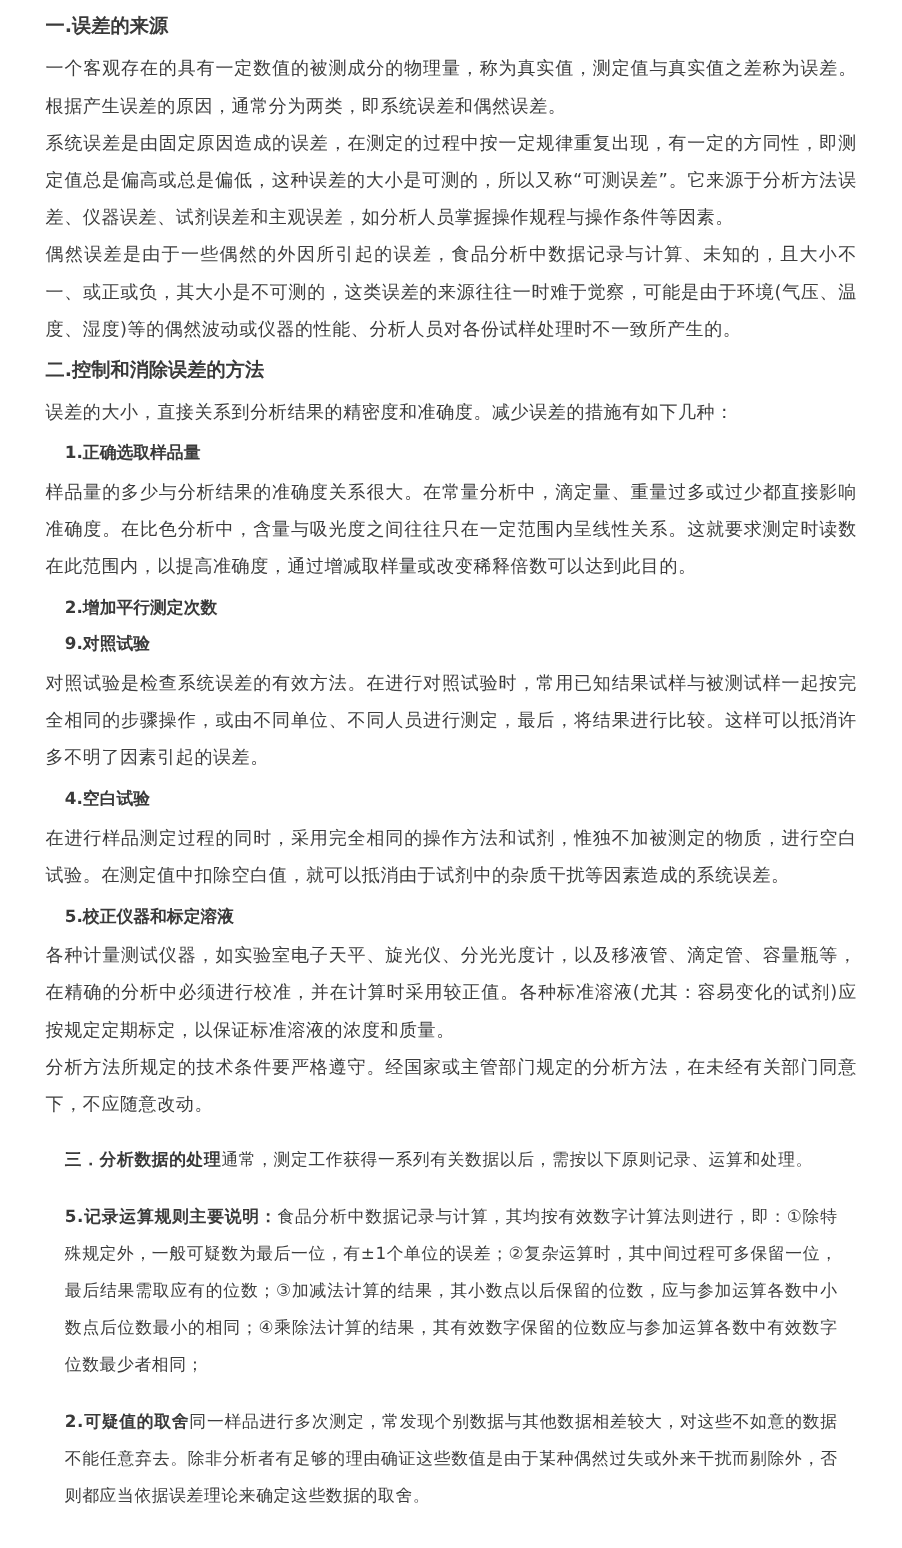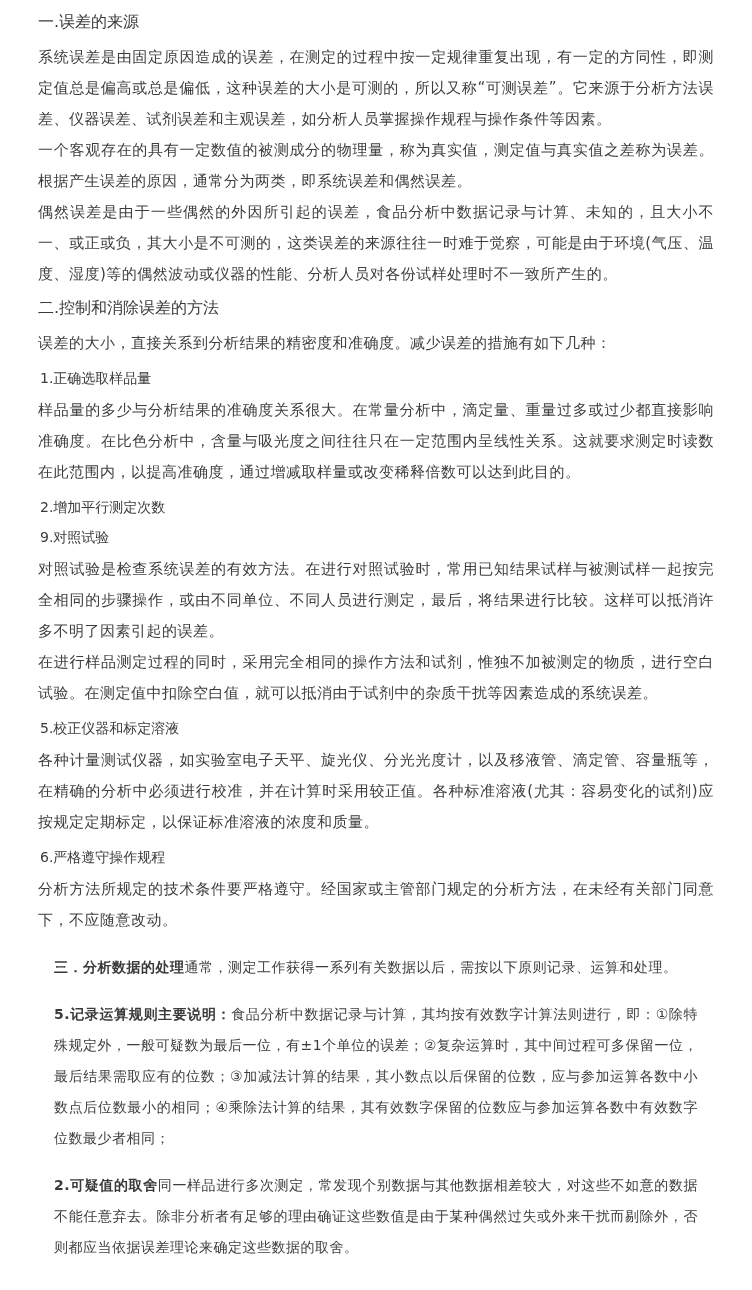--- a/index.html
+++ b/index.html
@@ -13,29 +13,29 @@
     font-family: "DejaVu Sans", "Liberation Sans", sans-serif;
     color: #3d3d3d;
     box-sizing: border-box;
   }
   .doc {
     padding: 4px 38px 10px 38px;
     text-align: justify;
   }
   .h1 {
     font-size: 16px;
-    font-weight: normal;
+    font-weight: bold;
     margin: 6px 0 8px 0;
     line-height: 24px;
     color: #3a3a3a;
   }
   .h2 {
     font-size: 14px;
-    font-weight: normal;
-    margin: 8px 0 6px 2px;
+    font-weight: bold;
+    margin: 8px 0 6px 16px;
     line-height: 22px;
     color: #3a3a3a;
   }
   .para {
     font-size: 15px;
     line-height: 31px;
     margin: 0;
     letter-spacing: 0.5px;
   }
   .lead-para {
@@ -47,32 +47,32 @@
   .lead-para strong {
     font-weight: bold;
     color: #3a3a3a;
   }
 </style>
 </head>
 <body>
 
 <div class="doc">
     <div class="h1">一.误差的来源</div>
+    <p class="para">一个客观存在的具有一定数值的被测成分的物理量，称为真实值，测定值与真实值之差称为误差。根据产生误差的原因，通常分为两类，即系统误差和偶然误差。</p>
     <p class="para">系统误差是由固定原因造成的误差，在测定的过程中按一定规律重复出现，有一定的方同性，即测定值总是偏高或总是偏低，这种误差的大小是可测的，所以又称“可测误差”。它来源于分析方法误差、仪器误差、试剂误差和主观误差，如分析人员掌握操作规程与操作条件等因素。</p>
-    <p class="para">一个客观存在的具有一定数值的被测成分的物理量，称为真实值，测定值与真实值之差称为误差。根据产生误差的原因，通常分为两类，即系统误差和偶然误差。</p>
     <p class="para">偶然误差是由于一些偶然的外因所引起的误差，食品分析中数据记录与计算、未知的，且大小不一、或正或负，其大小是不可测的，这类误差的来源往往一时难于觉察，可能是由于环境(气压、温度、湿度)等的偶然波动或仪器的性能、分析人员对各份试样处理时不一致所产生的。</p>
     <div class="h1">二.控制和消除误差的方法</div>
     <p class="para">误差的大小，直接关系到分析结果的精密度和准确度。减少误差的措施有如下几种：</p>
     <div class="h2">1.正确选取样品量</div>
     <p class="para">样品量的多少与分析结果的准确度关系很大。在常量分析中，滴定量、重量过多或过少都直接影响准确度。在比色分析中，含量与吸光度之间往往只在一定范围内呈线性关系。这就要求测定时读数在此范围内，以提高准确度，通过增减取样量或改变稀释倍数可以达到此目的。</p>
     <div class="h2">2.增加平行测定次数</div>
     <div class="h2">9.对照试验</div>
     <p class="para">对照试验是检查系统误差的有效方法。在进行对照试验时，常用已知结果试样与被测试样一起按完全相同的步骤操作，或由不同单位、不同人员进行测定，最后，将结果进行比较。这样可以抵消许多不明了因素引起的误差。</p>
+    <div class="h2">4.空白试验</div>
     <p class="para">在进行样品测定过程的同时，采用完全相同的操作方法和试剂，惟独不加被测定的物质，进行空白试验。在测定值中扣除空白值，就可以抵消由于试剂中的杂质干扰等因素造成的系统误差。</p>
     <div class="h2">5.校正仪器和标定溶液</div>
     <p class="para">各种计量测试仪器，如实验室电子天平、旋光仪、分光光度计，以及移液管、滴定管、容量瓶等，在精确的分析中必须进行校准，并在计算时采用较正值。各种标准溶液(尤其：容易变化的试剂)应按规定定期标定，以保证标准溶液的浓度和质量。</p>
-    <div class="h2">6.严格遵守操作规程</div>
     <p class="para">分析方法所规定的技术条件要严格遵守。经国家或主管部门规定的分析方法，在未经有关部门同意下，不应随意改动。</p>
     <p class="lead-para"><strong>三．分析数据的处理</strong><span>通常，测定工作获得一系列有关数据以后，需按以下原则记录、运算和处理。</span></p>
     <p class="lead-para"><strong>5.记录运算规则主要说明：</strong><span>食品分析中数据记录与计算，其均按有效数字计算法则进行，即：①除特殊规定外，一般可疑数为最后一位，有±1个单位的误差；②复杂运算时，其中间过程可多保留一位，最后结果需取应有的位数；③加减法计算的结果，其小数点以后保留的位数，应与参加运算各数中小数点后位数最小的相同；④乘除法计算的结果，其有效数字保留的位数应与参加运算各数中有效数字位数最少者相同；</span></p>
     <p class="lead-para"><strong>2.可疑值的取舍</strong><span>同一样品进行多次测定，常发现个别数据与其他数据相差较大，对这些不如意的数据不能任意弃去。除非分析者有足够的理由确证这些数值是由于某种偶然过失或外来干扰而剔除外，否则都应当依据误差理论来确定这些数据的取舍。</span></p>
     <p class="lead-para"></p>
   </div>
 
 </body></html>

